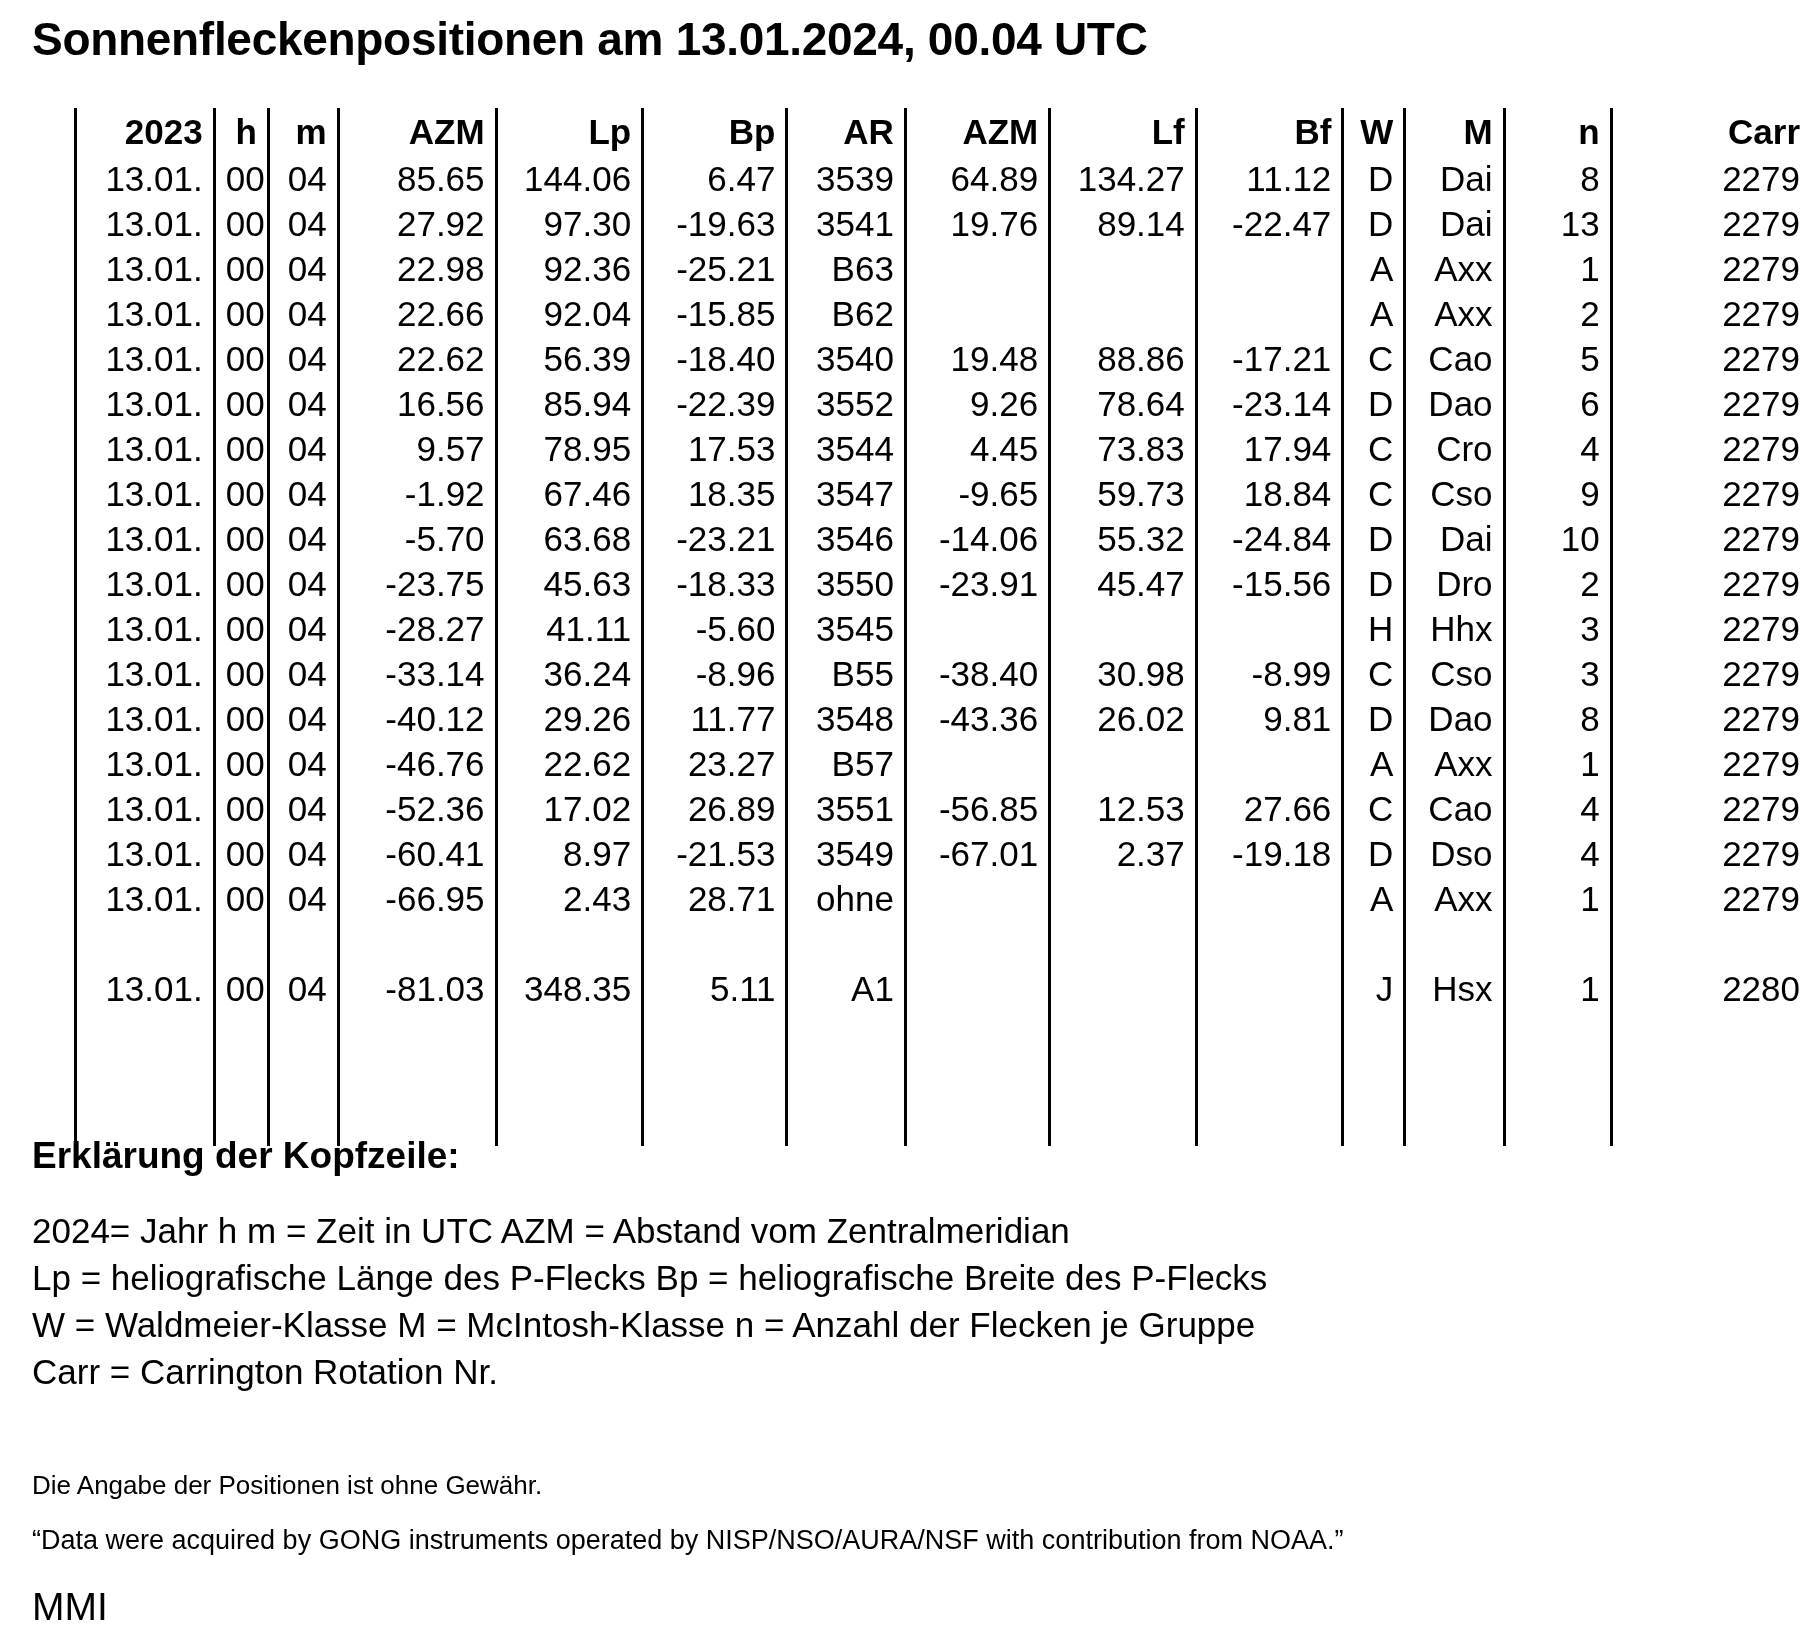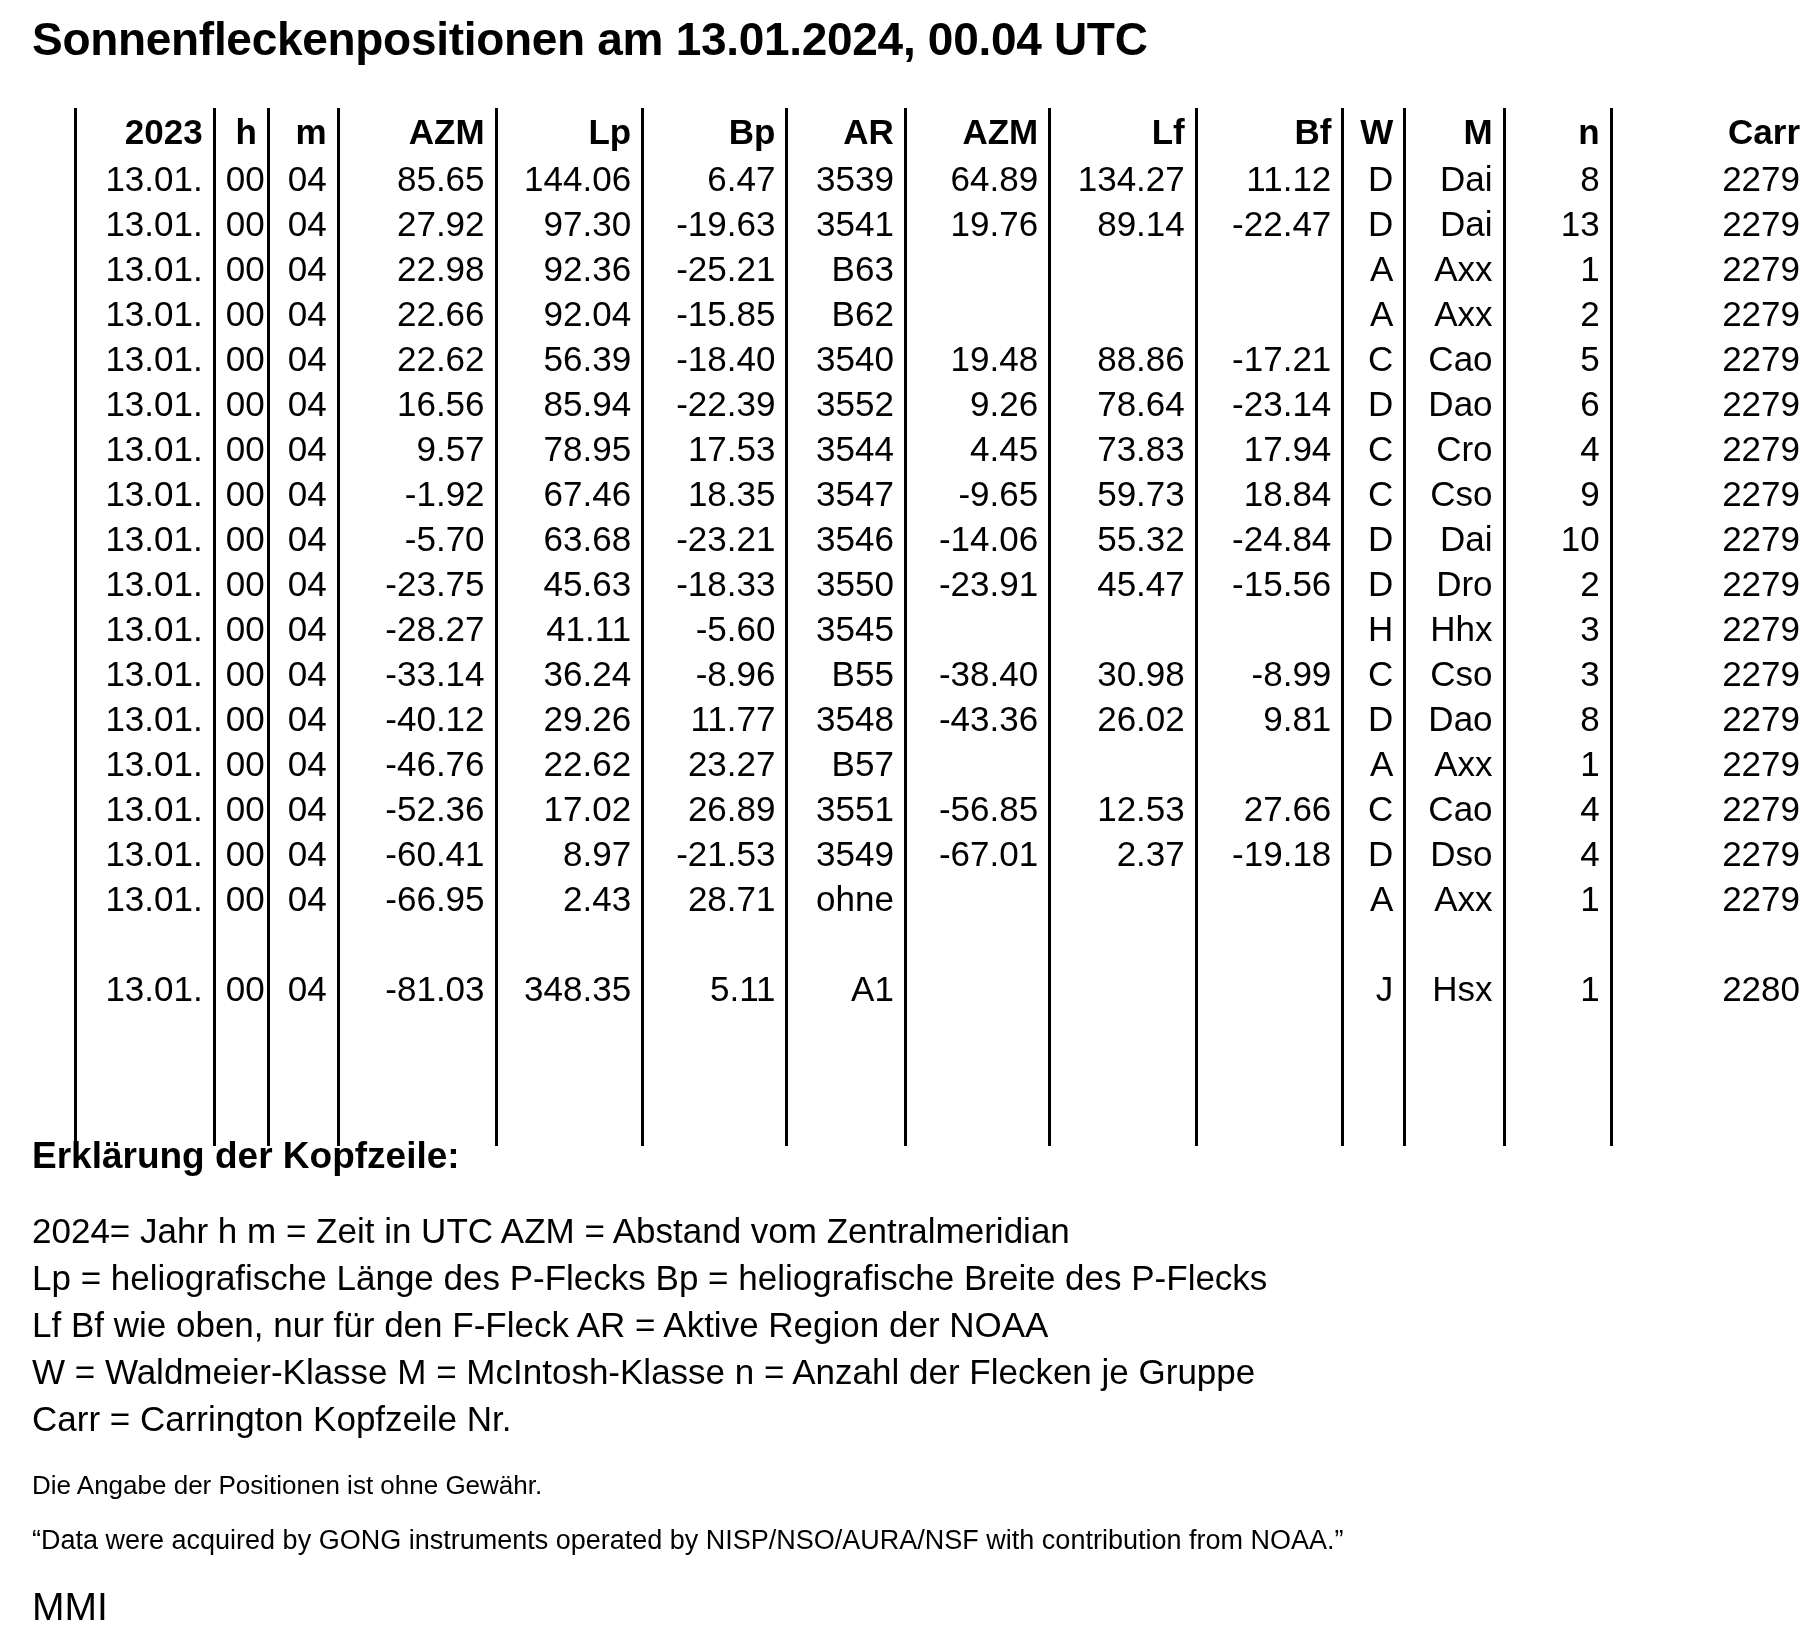--- a/index.html
+++ b/index.html
@@ -519,22 +519,21 @@
           </tr>
         </tbody>
     </table>
   </div>
 
   <div class="legend-head">Erklärung der Kopfzeile:</div>
 
   <div class="legend-lines">
     <div>2024= Jahr   h m = Zeit in UTC   AZM = Abstand vom Zentralmeridian</div>
     <div>Lp = heliografische Länge des P-Flecks   Bp = heliografische Breite des P-Flecks</div>
-    <div>Lf   Bf wie oben, nur für den F-Fleck   AR = Aktive Region der NOAA</div>
     <div>W = Waldmeier-Klasse   M = McIntosh-Klasse   n = Anzahl der Flecken je Gruppe</div>
-    <div>Carr = Carrington Kopfzeile Nr.</div>
+    <div>Carr = Carrington Rotation Nr.</div>
   </div>
 
   <div class="note-warranty">Die Angabe der Positionen ist ohne Gewähr.</div>
   <div class="note-credit">“Data were acquired by GONG instruments operated by NISP/NSO/AURA/NSF with contribution from NOAA.”</div>
   <div class="signature">MMI</div>
 
 </div>
 
 </body></html>

